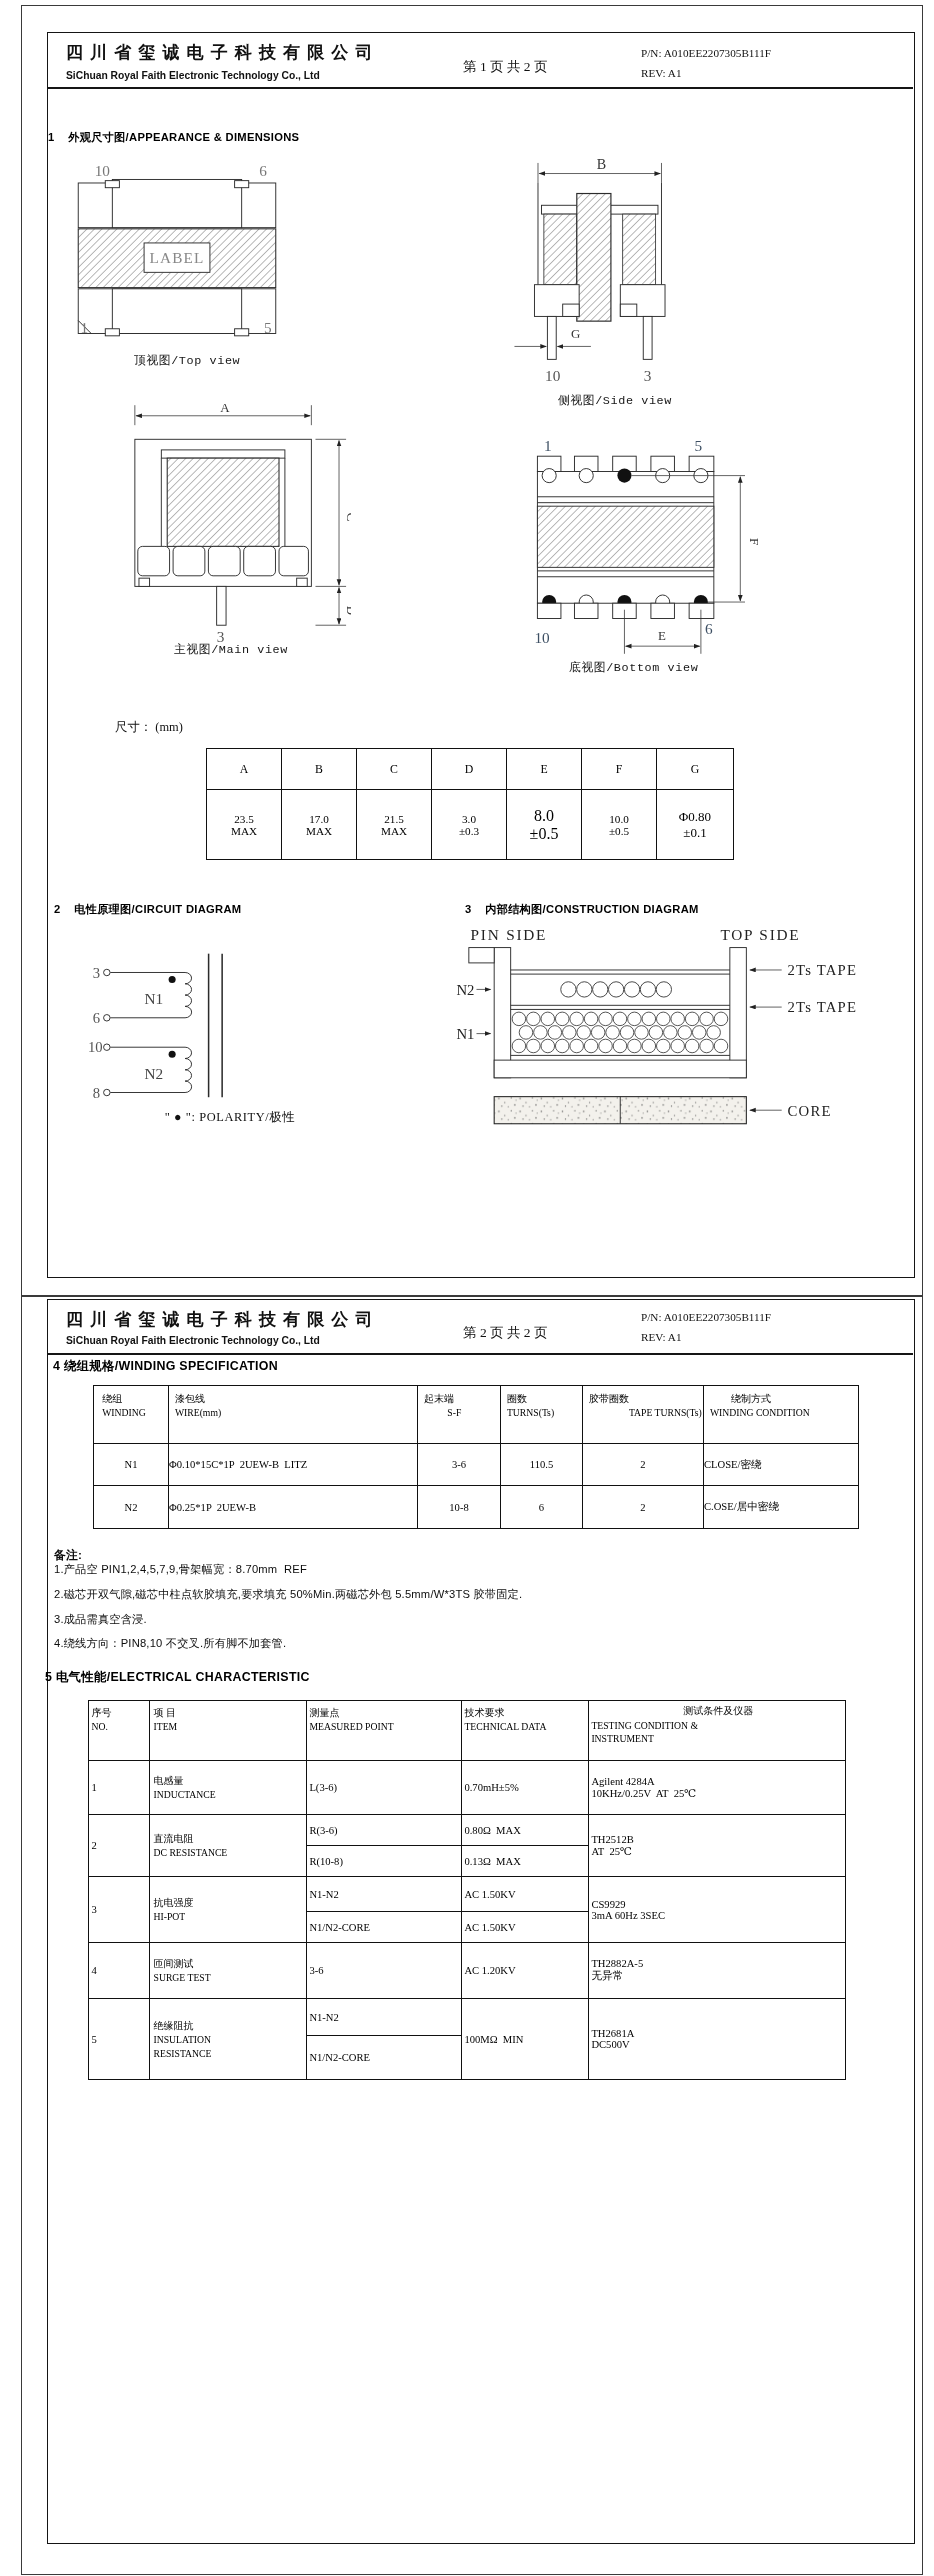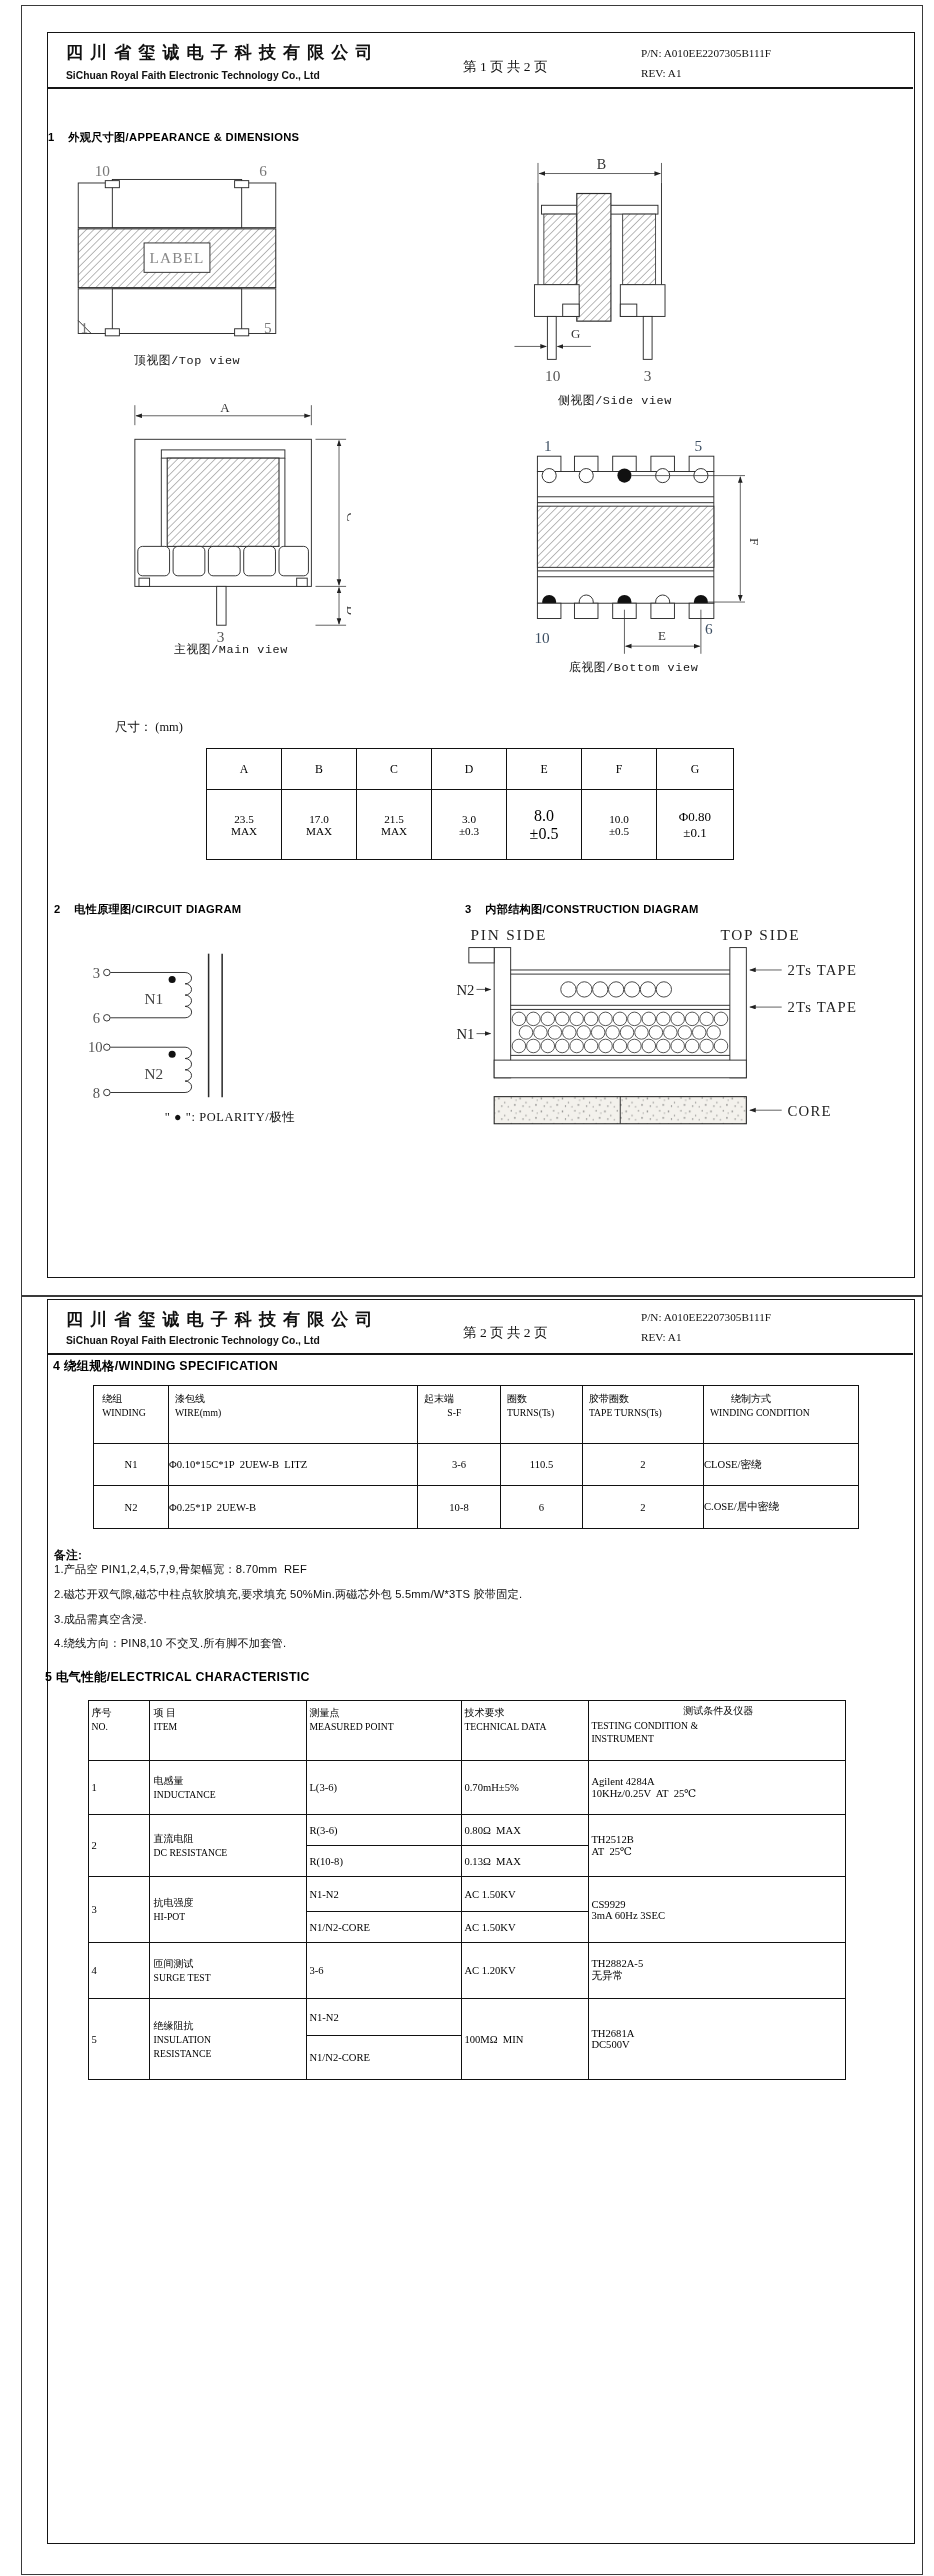--- a/index.html
+++ b/index.html
@@ -432,21 +432,21 @@
     <td style="vertical-align:top;padding:4.7px 0 0 5.9px">
       <div class="hcn">起末端</div>
           <div class="hen tc" style="padding-right:15.3px">S-F</div>
         </td>
     <td style="vertical-align:top;padding:4.7px 0 0 5.9px">
       <div class="hcn">圈数</div>
           <div class="hen">TURNS(Ts)</div>
         </td>
     <td style="vertical-align:top;padding:4.7px 0 0 5.9px">
       <div class="hcn">胶带圈数</div>
-          <div class="hen" style="padding-right:1.2px">TAPE TURNS(Ts)</div>
+          <div class="hen" style="text-align:right;padding-right:1.2px">TAPE TURNS(Ts)</div>
         </td>
     <td style="vertical-align:top;padding:4.7px 0 0 5.9px">
       <div class="hcn" style="padding-left:21px">绕制方式</div>
           <div class="hen">WINDING CONDITION</div>
         </td>
   </tr>
   <tr style="height:42px">
     <td class="tc v18">N1</td>
     <td class="tl v18 pre">Φ0.10*15C*1P  2UEW-B  LITZ</td>
     <td class="tc v18">3-6</td>

